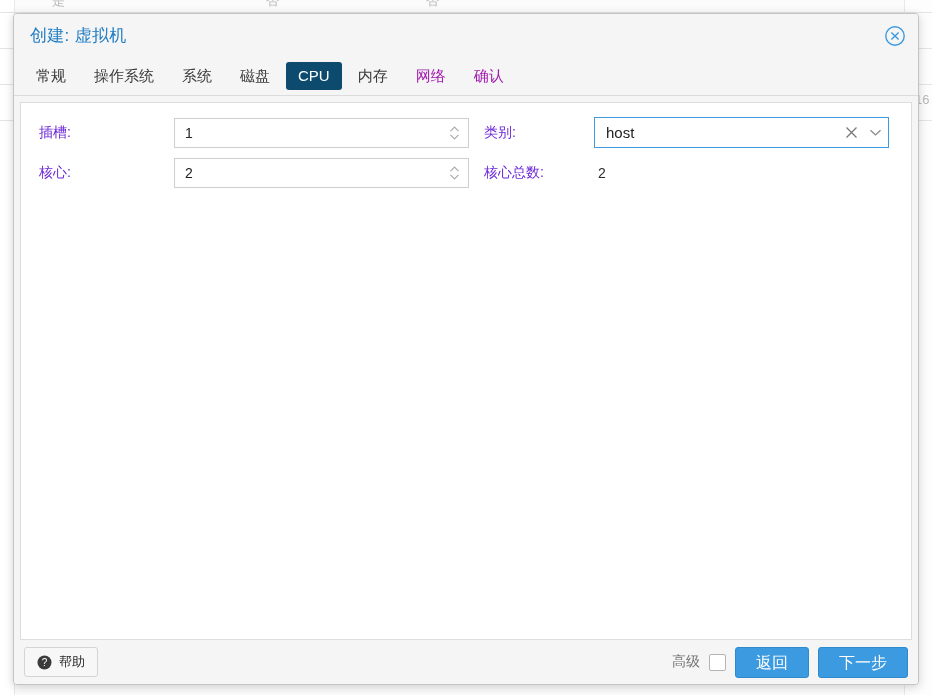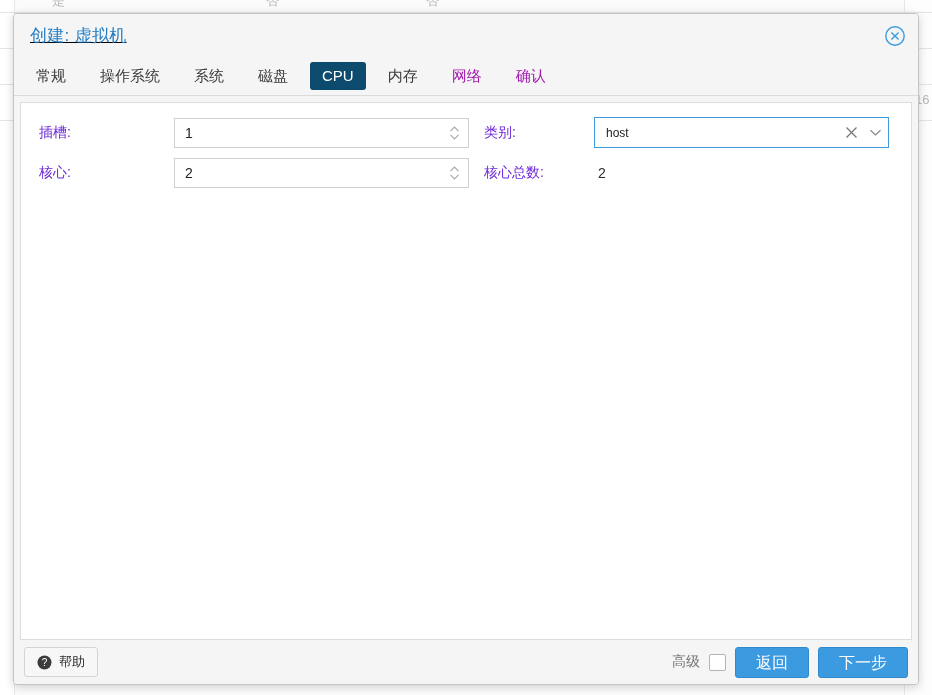--- a/index.html
+++ b/index.html
@@ -73,21 +73,20 @@
 
   
   .dlg-header {
     height: 43px;
     flex: 0 0 43px;
     position: relative;
     display: flex;
     align-items: center;
     padding: 0 16px;
     background: #f5f5f5;
-    text-decoration: underline;
   }
   .dlg-title {
     color: #1f7cc3;
     font-size: 17px;
     letter-spacing: .3px;
   }
   .close-btn {
     position: absolute;
     right: 12px;
     top: 11px;
@@ -99,21 +98,21 @@
 
   
   .tab-bar {
     flex: 0 0 38px;
     height: 38px;
     display: flex;
     align-items: center;
     padding: 0 10px;
     background: #f5f5f5;
     border-bottom: 1px solid #dcdcdc;
-    gap: 10px;
+    gap: 4px;
   }
   .tab {
     font-size: 15px;
     color: #3b3b3b;
     padding: 5px 12px;
     border-radius: 3px;
     cursor: pointer;
     white-space: nowrap;
     line-height: 18px;
   }
@@ -205,21 +204,21 @@
     position: relative;
     width: 295px;
     height: 31px;
     border: 1px solid #3c9ae0;
     background: #ffffff;
     box-sizing: border-box;
     display: flex;
     align-items: center;
   }
   .combo-value {
-    font-size: 12px;
+    font-size: 15px;
     color: #222;
     padding-left: 11px;
     flex: 1 1 auto;
   }
   .combo-clear {
     width: 22px;
     display: flex;
     align-items: center;
     justify-content: center;
     cursor: pointer;

